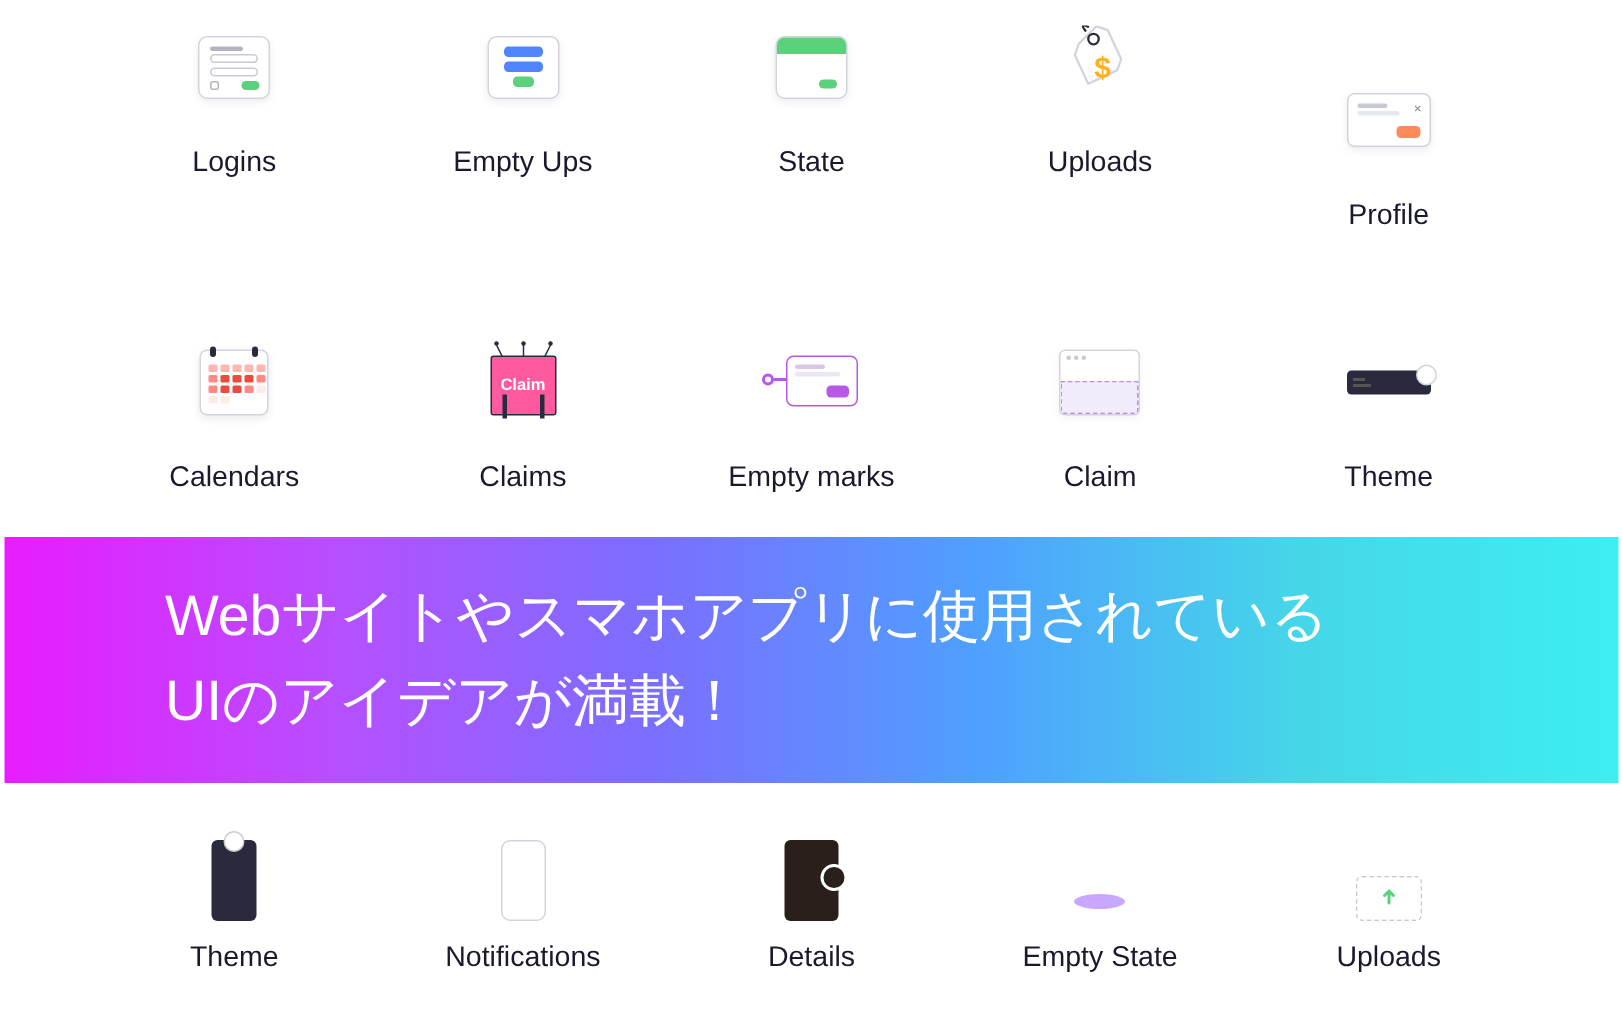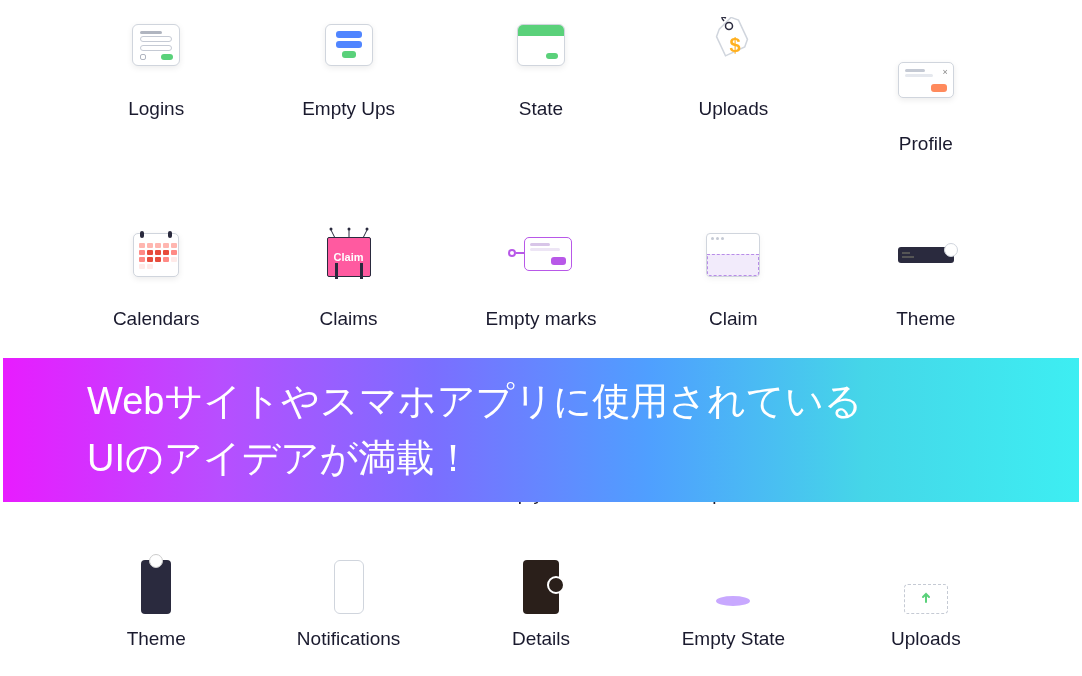--- a/index.html
+++ b/index.html
@@ -1,21 +1,21 @@
 <!DOCTYPE html>
 <html><head>
 <meta charset="utf-8">
 <style>
 * { box-sizing: border-box; margin: 0; padding: 0; }
 body { width: 1082px; height: 676px; background: #fff; font-family: -apple-system, BlinkMacSystemFont, "Segoe UI", sans-serif; position: relative; overflow: hidden; }
 .grid { display: grid; grid-template-columns: repeat(5, 1fr); gap: 10px 0; padding: 10px 60px 0; }
 .cell { display: flex; flex-direction: column; align-items: center; height: 130px; }
 .icon-box { width: 70px; height: 70px; display: flex; align-items: center; justify-content: center; margin-bottom: 18px; }
 .label { font-size: 19px; color: #1a1a2e; text-align: center; font-weight: 400; }
-.banner { position: absolute; left: 3px; right: 3px; top: 358px; height: 144px; background: linear-gradient(90deg, #e81cff 0%, #b84eff 20%, #7b6eff 40%, #4f9fff 60%, #45d6e8 80%, #3deef2 100%); display: flex; flex-direction: column; justify-content: center; padding-left: 84px; }
+.banner { position: absolute; left: 3px; right: 3px; top: 358px; height: 164px; background: linear-gradient(90deg, #e81cff 0%, #b84eff 20%, #7b6eff 40%, #4f9fff 60%, #45d6e8 80%, #3deef2 100%); display: flex; flex-direction: column; justify-content: center; padding-left: 107px; }
 .banner-line { color: #fff; font-size: 38px; font-weight: 400; line-height: 1.5; }
 .row2 { margin-top: 35px; }
 .row3 { margin-top: 35px; }
 
 .card { width: 48px; height: 42px; background: #fff; border: 1px solid #d0d5dd; border-radius: 6px; box-shadow: 0 2px 6px rgba(0,0,0,0.08); position: relative; }
 .bar { position: absolute; border-radius: 3px; }
 </style>
 </head>
 <body>
 

